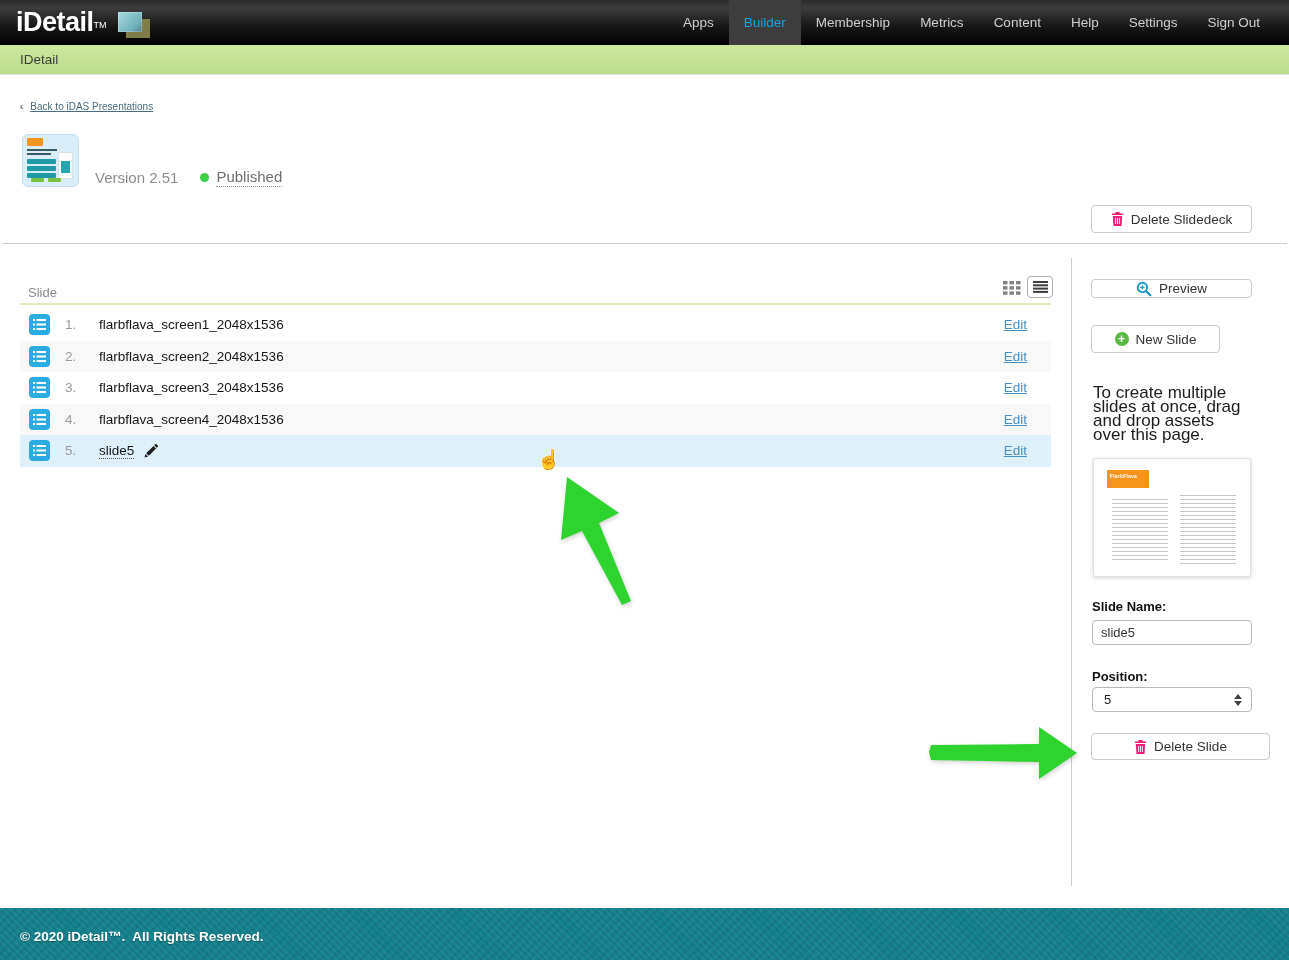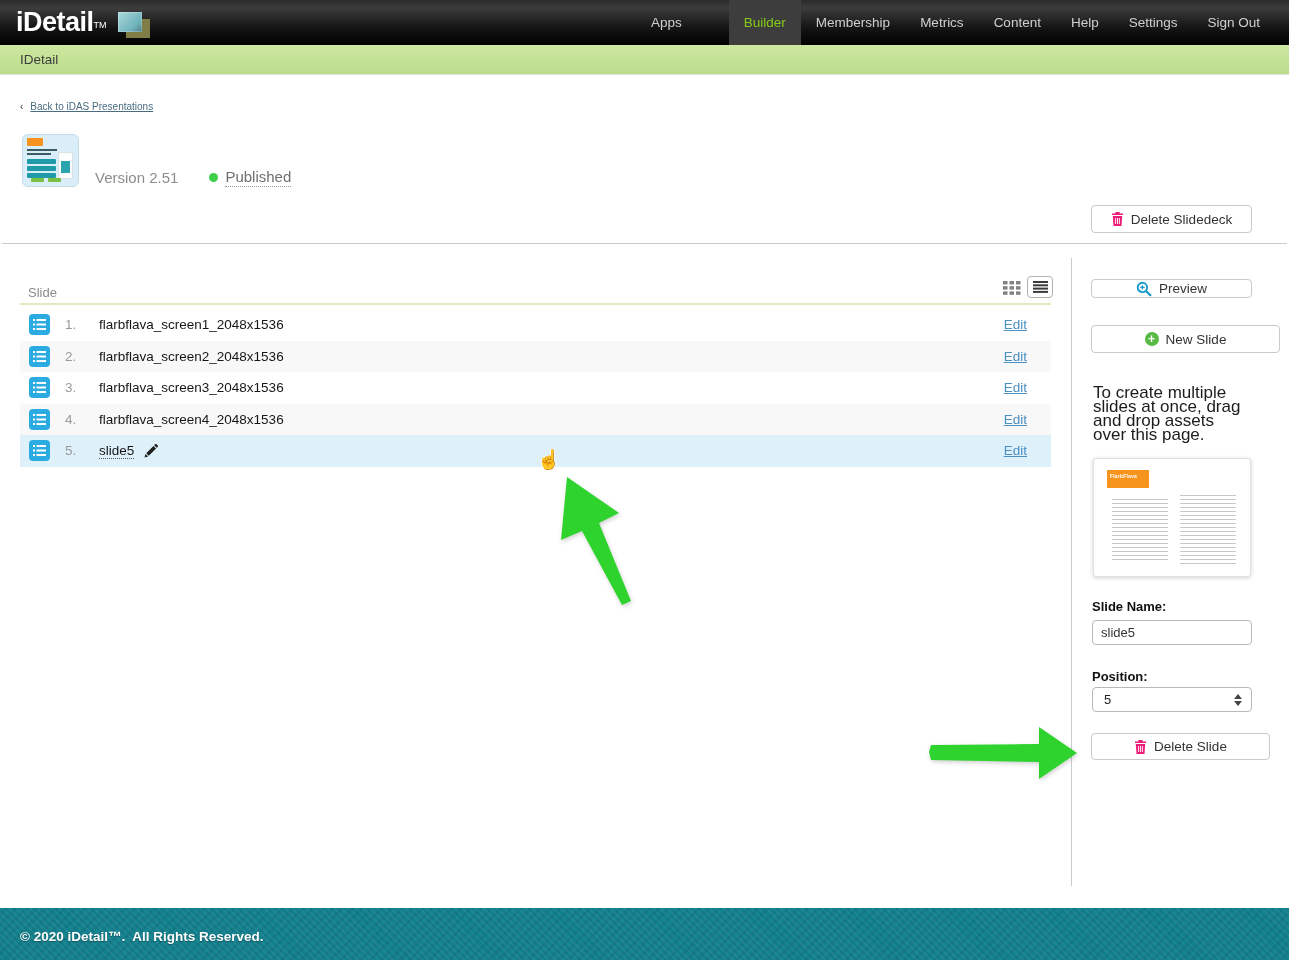--- a/index.html
+++ b/index.html
@@ -11,21 +11,21 @@
     background: linear-gradient(to bottom, #2b2b2b 0%, #3c3c3c 18%, #161616 60%, #000 100%); }
   .logo-wrap { position:absolute; left:16px; top:0; height:45px; display:flex; align-items:center; }
   .logo-text { color:#fff; font-size:27px; font-weight:700; letter-spacing:-0.5px; }
   .logo-tm { color:#fff; font-size:9px; vertical-align: top; position:relative; top:2px; font-weight:400; }
   .logo-icon { position:relative; width:38px; height:30px; margin-left:9px; top:3px; }
   .logo-icon .sq-back { position:absolute; left:10px; top:8px; width:24px; height:19px; background:#7e7e46; }
   .logo-icon .sq-front { position:absolute; left:2px; top:1px; width:24px; height:20px;
      background: linear-gradient(135deg,#a9d9dc 0%,#6fb3bb 70%,#517e86 100%); box-shadow: 0 0 0 1px rgba(255,255,255,0.25) inset; }
   .topnav { position:absolute; right:14px; top:0; height:45px; display:flex; align-items:stretch; }
   .topnav-item { display:flex; align-items:center; padding:0 15px; color:#cfcfcf; font-size:13.5px; cursor:pointer; }
-  .topnav-item.active { background:#3d3d3d; color:#84cc16;margin-left:32px; }
+  .topnav-item.active { background:#3d3d3d; color:#0ea5e9; }
 
   
   .subbar { position:absolute; left:0; top:45px; width:1289px; height:30px;
     background: linear-gradient(to bottom,#cde79f,#bcdc8d); border-bottom:1px solid #e3e3e3; }
   .subbar-label { position:absolute; left:20px; top:0; line-height:30px; font-size:13.5px; color:#3d3d3d; }
 
   
   .back-link { position:absolute; left:20px; top:101px; font-size:10px; color:#4a6b80; cursor:pointer; }
   .back-link .chev { margin-right:7px; text-decoration:none; color:#333; }
   .back-link .txt { text-decoration:underline; }
@@ -36,21 +36,21 @@
   .deck-thumb .badge { position:absolute; left:4px; top:3px; width:16px; height:8px; background:#f7941e; border-radius:1px; }
   .deck-thumb .tline { position:absolute; left:4px; width:30px; height:2px; background:#3a5a66; }
   .deck-thumb .bar { position:absolute; left:4px; width:29px; height:5px; background:#1f9aa8; border-radius:1px; }
   .deck-thumb .bottle { position:absolute; right:5px; top:17px; width:15px; height:27px; background:#fdfdfd;
     border:1px solid #d7e2e6; border-radius:2px; }
   .deck-thumb .bottle-label { position:absolute; left:2px; top:8px; right:2px; height:12px; background:#2aa4ad; }
   .deck-thumb .gbar { position:absolute; bottom:4px; width:13px; height:4px; background:#7ac143; border-radius:1px; }
   .deck-title { position:absolute; left:95px; top:136px; font-size:26px; color:#464646; letter-spacing:-0.3px; }
   .deck-title b { color:#1a1a1a; font-weight:700; margin-right:6px; }
   .deck-meta { position:absolute; left:95px; top:168px; display:flex; align-items:center; font-size:15px; }
-  .deck-version { color:#8d8d8d; margin-right:31px; }
+  .deck-version { color:#8d8d8d; margin-right:22px; }
   .status-dot { width:9px; height:9px; border-radius:50%; background:#3ecf4a; display:inline-block; margin-right:7px; }
   .deck-status { color:#6f6f6f; border-bottom:1px dotted #999; padding-bottom:1px; }
 
   
   .tab-line { position:absolute; left:2px; right:2px; top:243px; height:1px; background:#ccc; }
   .tabs { position:absolute; left:20px; top:206px; display:flex; z-index:2; }
   .tab { height:38px; display:flex; align-items:center; padding:0 13px; font-size:14px; color:#9a9a9a; cursor:pointer; }
   .tab.active { background:#fff; border:1px solid #ccc; border-bottom:1px solid #fff; border-radius:4px 4px 0 0; color:#555; }
 
   
@@ -292,21 +292,21 @@
 
   <div class="btn" style="left:1091px; top:279px; width:161px; height:19px;">
     <svg width="16" height="16" viewBox="0 0 16 16">
         <circle cx="6.4" cy="6.4" r="4.7" fill="none" stroke="#1899cc" stroke-width="1.9"></circle>
         <line x1="10" y1="10" x2="14.3" y2="14.3" stroke="#1899cc" stroke-width="2.3" stroke-linecap="round"></line>
         <path d="M6.4 4.2v4.4M4.2 6.4h4.4" stroke="#1899cc" stroke-width="1.4"></path>
       </svg>
     <span>Preview</span>
   </div>
 
-  <div class="btn" style="left:1091px; top:325px; width:189px; height:28px;">
+  <div class="btn" style="left:1091px; top:325px; width:129px; height:28px;">
     <span class="plus-circle"></span>
     <span>New Slide</span>
   </div>
 
   <div class="help-text">To create multiple slides at once, drag and drop assets over this page.</div>
 
   <div class="side-thumb">
     <span class="banner">FlarbFlava</span>
     <span class="col c1"></span>
       <span class="col c2"></span>

